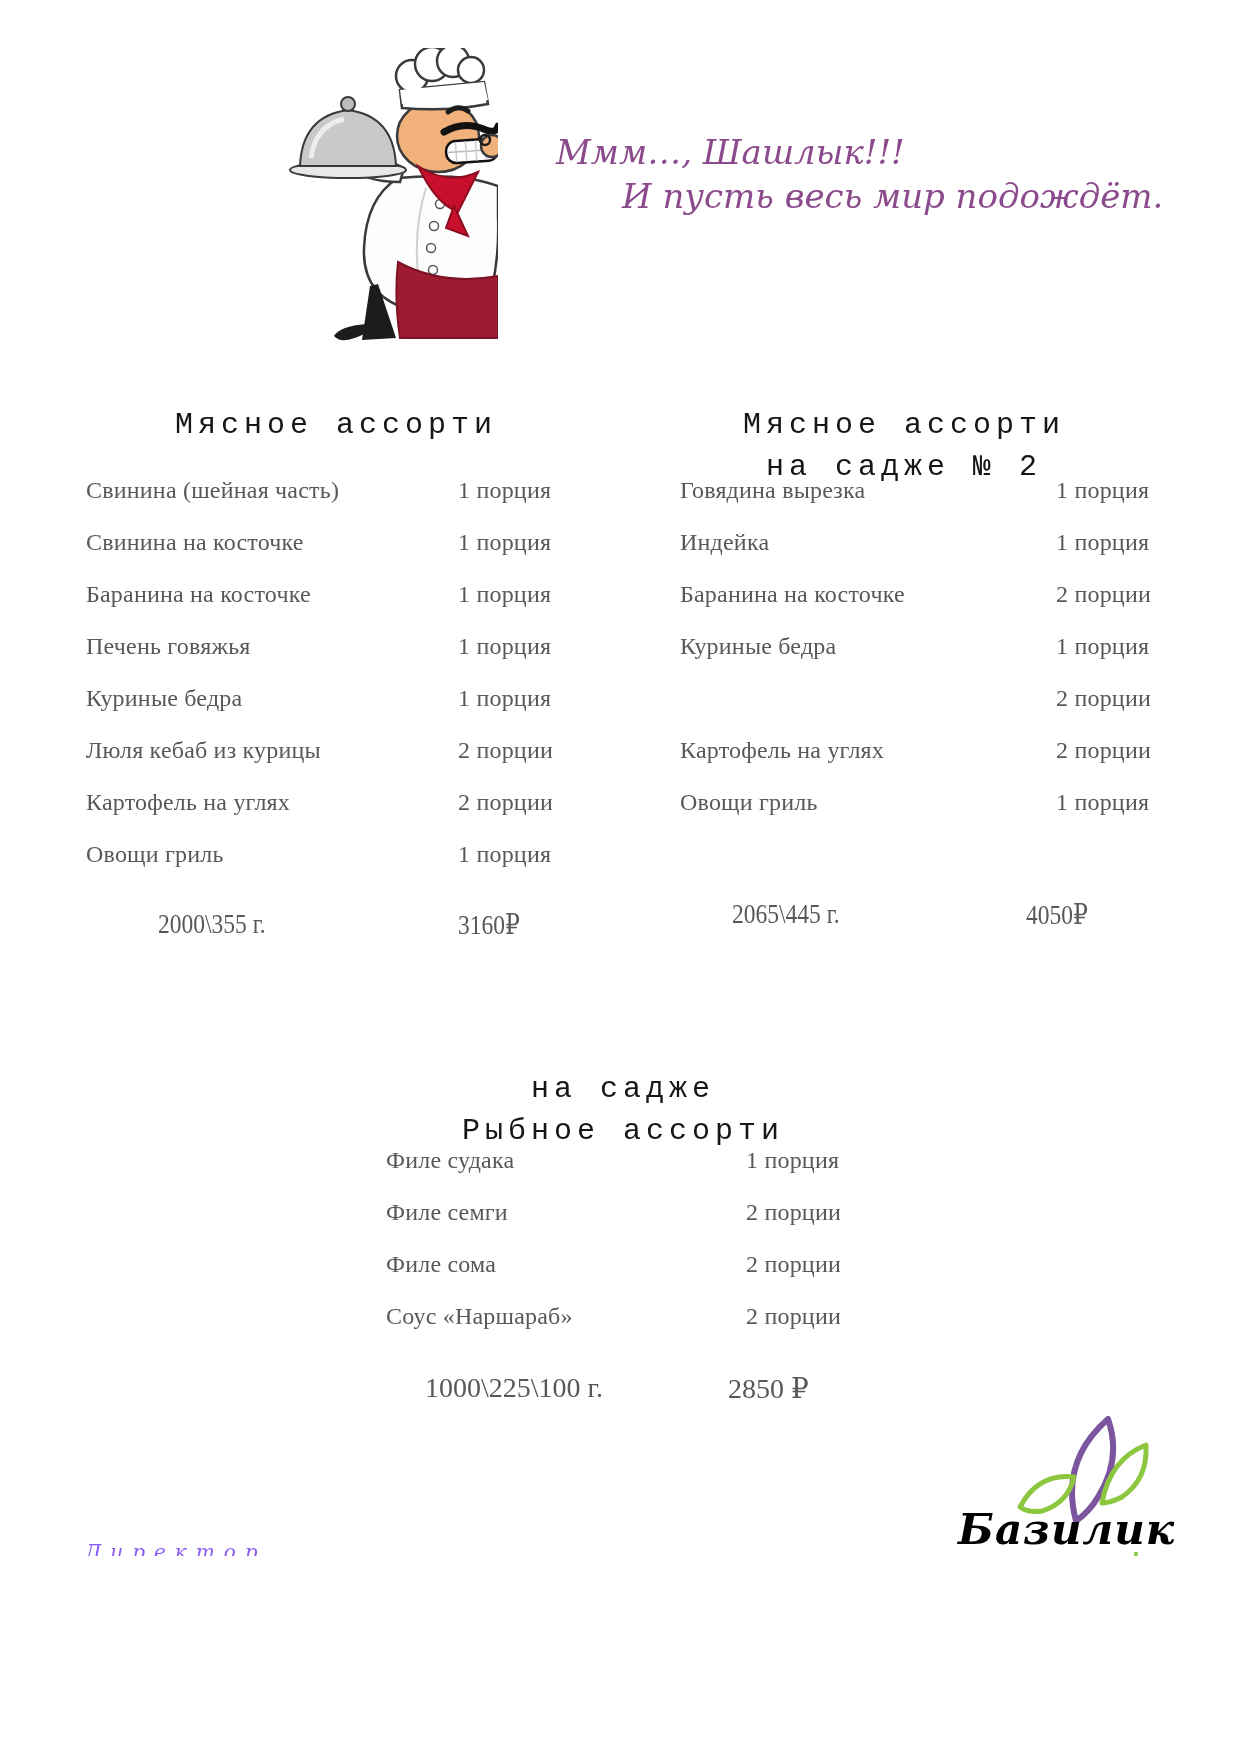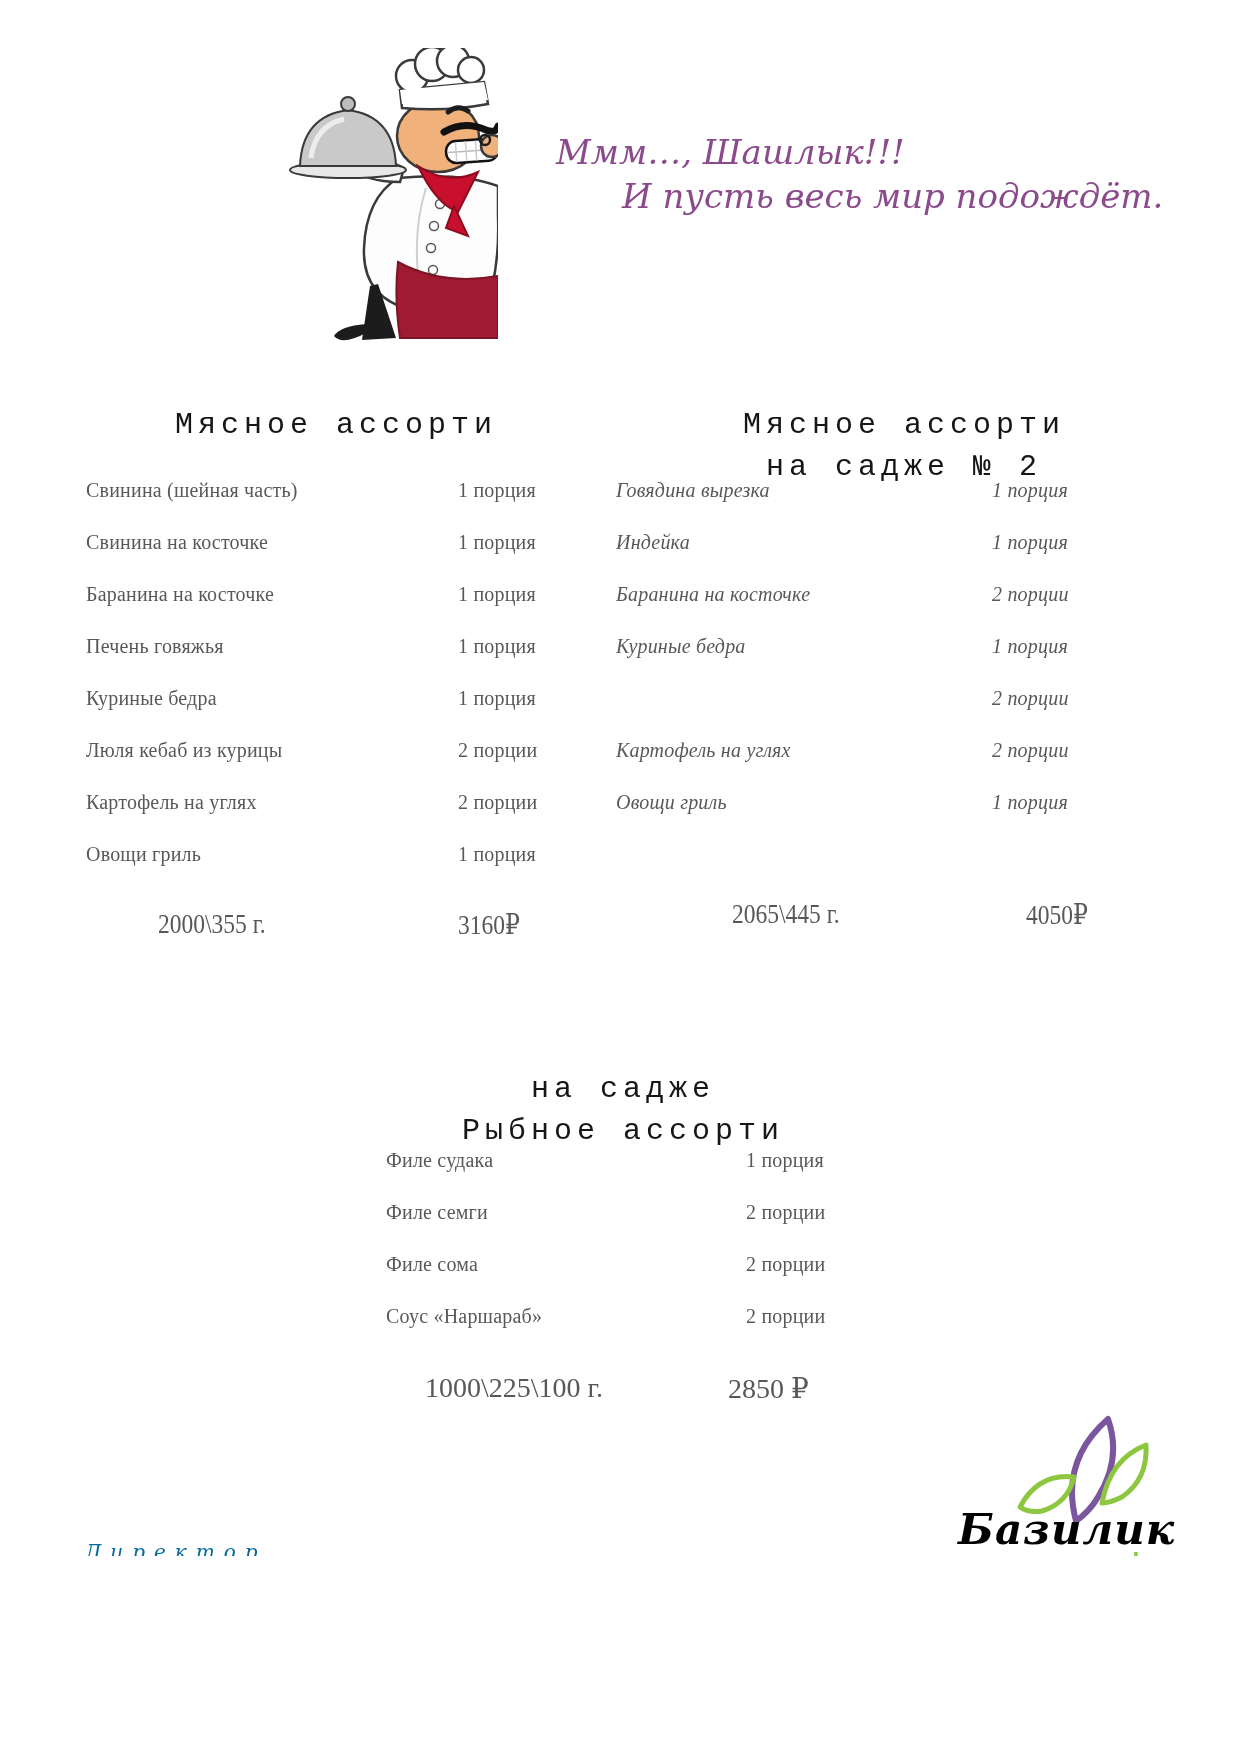--- a/index.html
+++ b/index.html
@@ -17,36 +17,36 @@
   .mono-title {
     font-family:"Liberation Mono","DejaVu Sans Mono",monospace;
     font-size:30px; letter-spacing:5px; color:#161616; text-align:center;
     line-height:42px; white-space:nowrap;margin-top:48px;
   }
   
   .menu-col { position:absolute; }
   .row { position:relative; height:52px; }
   .row .name, .row .qty {
     position:absolute; top:50%; transform:translateY(-50%);
-    font-size:20px; color:#58585a; white-space:nowrap; letter-spacing:0.2px;
+    font-size:24px; color:#58585a; white-space:nowrap; letter-spacing:0.2px;
   }
   .row .name { left:0; }
   .col-meat1 .qty { left:372px; }
   .col-meat2 .qty { left:376px; }
   .col-fish  .qty { left:360px; }
   
   .total {
     font-size:28px; color:#58585a; white-space:nowrap;
     font-family:"Liberation Serif","DejaVu Serif","DejaVu Sans",serif;
   }
   .condensed { transform:scaleX(0.84); transform-origin:left center; }
   
   .director {
     font-style:italic; font-family:"DejaVu Serif","Liberation Serif",serif;
-    font-size:20px; letter-spacing:9px; color:#0369a1; white-space:nowrap;
+    font-size:20px; letter-spacing:9px; color:#8b5cf6; white-space:nowrap;
   }
   .logo-name {
     font-style:italic; font-weight:bold; font-size:42px; color:#000000;
     letter-spacing:1px; white-space:nowrap;
     font-family:"DejaVu Serif","Liberation Serif",serif;
   }
   .logo-sub {
     font-weight:bold; font-size:20px; color:#8dc63f; letter-spacing:3px;
     white-space:nowrap; font-family:"DejaVu Sans","Liberation Sans",sans-serif;
   }
@@ -151,21 +151,21 @@
   </div>
 
   <div class="abs total condensed" style="left:158px; top:908px;">2000\355 г.</div>
   <div class="abs total condensed" style="left:458px; top:908px;">3160₽</div>
 
   <div class="abs mono-title" style="left:654px; top:356px; width:500px;">
     <div>Мясное ассорти</div>
     <div>на садже № 2</div>
   </div>
 
-  <div class="menu-col col-meat2" style="left:616px; top:464px; width:500px;font-style:italic;">
+  <div class="menu-col col-meat2" style="left:680px; top:464px; width:500px;">
     <div class="row">
       <span class="name">Говядина вырезка</span>
       <span class="qty">1 порция</span>
     </div>
     <div class="row">
       <span class="name">Индейка</span>
       <span class="qty">1 порция</span>
     </div>
     <div class="row">
       <span class="name">Баранина на косточке</span>

